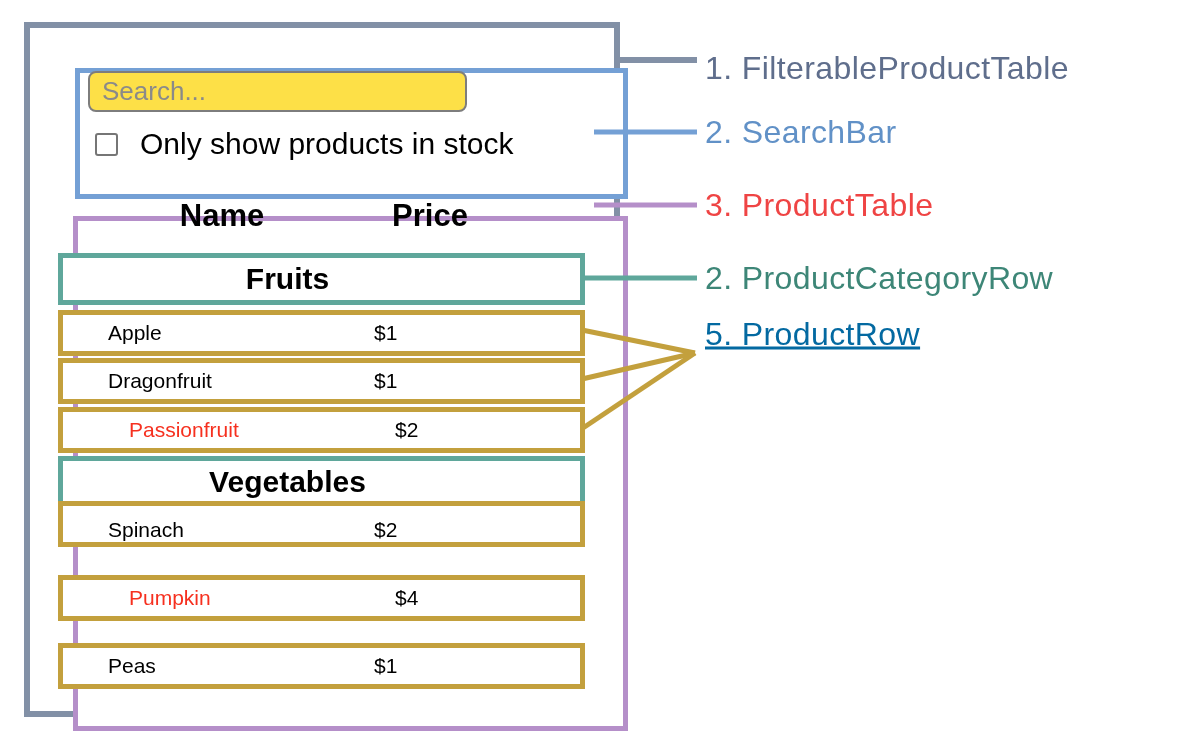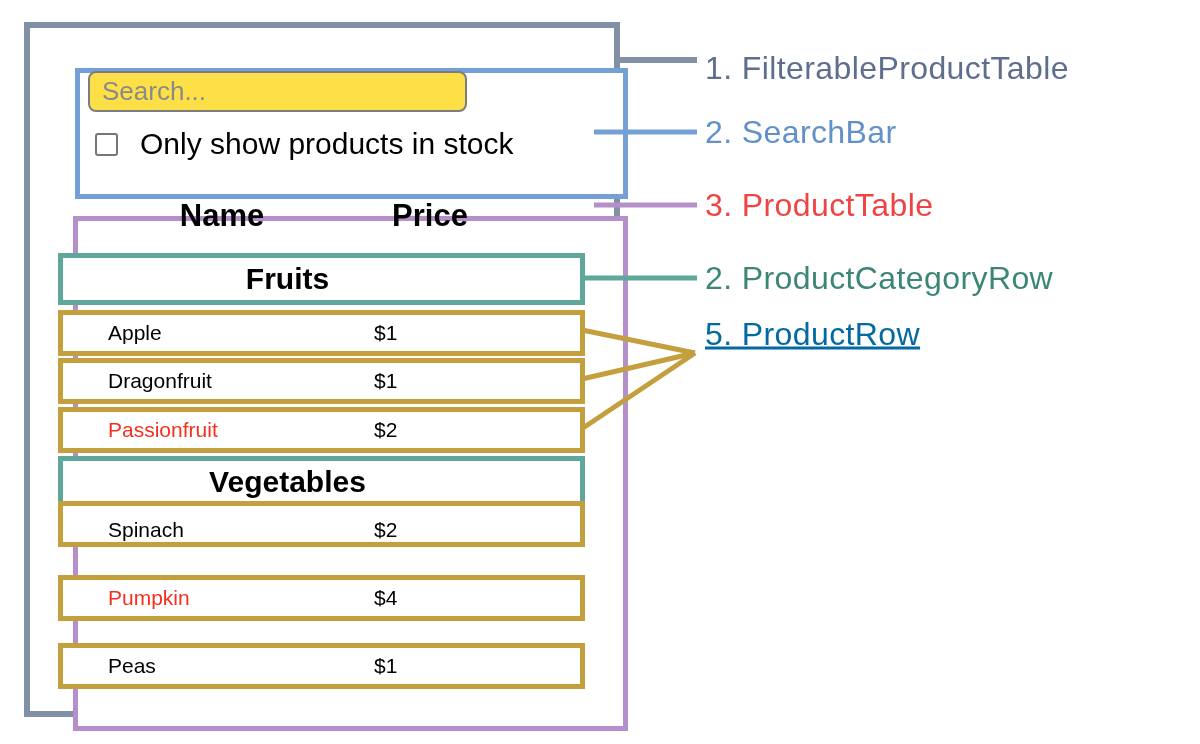--- a/index.html
+++ b/index.html
@@ -41,21 +41,21 @@
     display:flex; align-items:center; justify-content:center; padding-right:68px;
     font-weight:bold; font-size:30px; color:#000;
   }
   .p-row {
     position:absolute; left:58px; width:527px; height:46px;
     border:5px solid #c3a03d; box-sizing:border-box; background:#fff;
     display:flex; align-items:center; font-size:21px; color:#000;padding-left:12px;
   }
   .p-row .p-name  { width:299px; padding-left:33px; box-sizing:border-box; white-space:nowrap; }
   .p-row .p-price { white-space:nowrap; }
-  .out-of-stock { color:#f6301f; }
+  .out-of-stock { color:#f6301f;margin-left:21px; }
 
   .connectors { position:absolute; left:0; top:0; width:1200px; height:744px; pointer-events:none; z-index:5; }
 
   .legend-item {
     position:absolute; left:705px; transform:translateY(-50%);
     font-size:32px; letter-spacing:0.4px; white-space:nowrap; z-index:6;
   }
   .legend-1 { top:60px;  color:#5f6e8c;margin-top:8px; }
   .legend-2 { top:132px; color:#6191c7; }
   .legend-3 { top:205px; color:#ef4444; }

